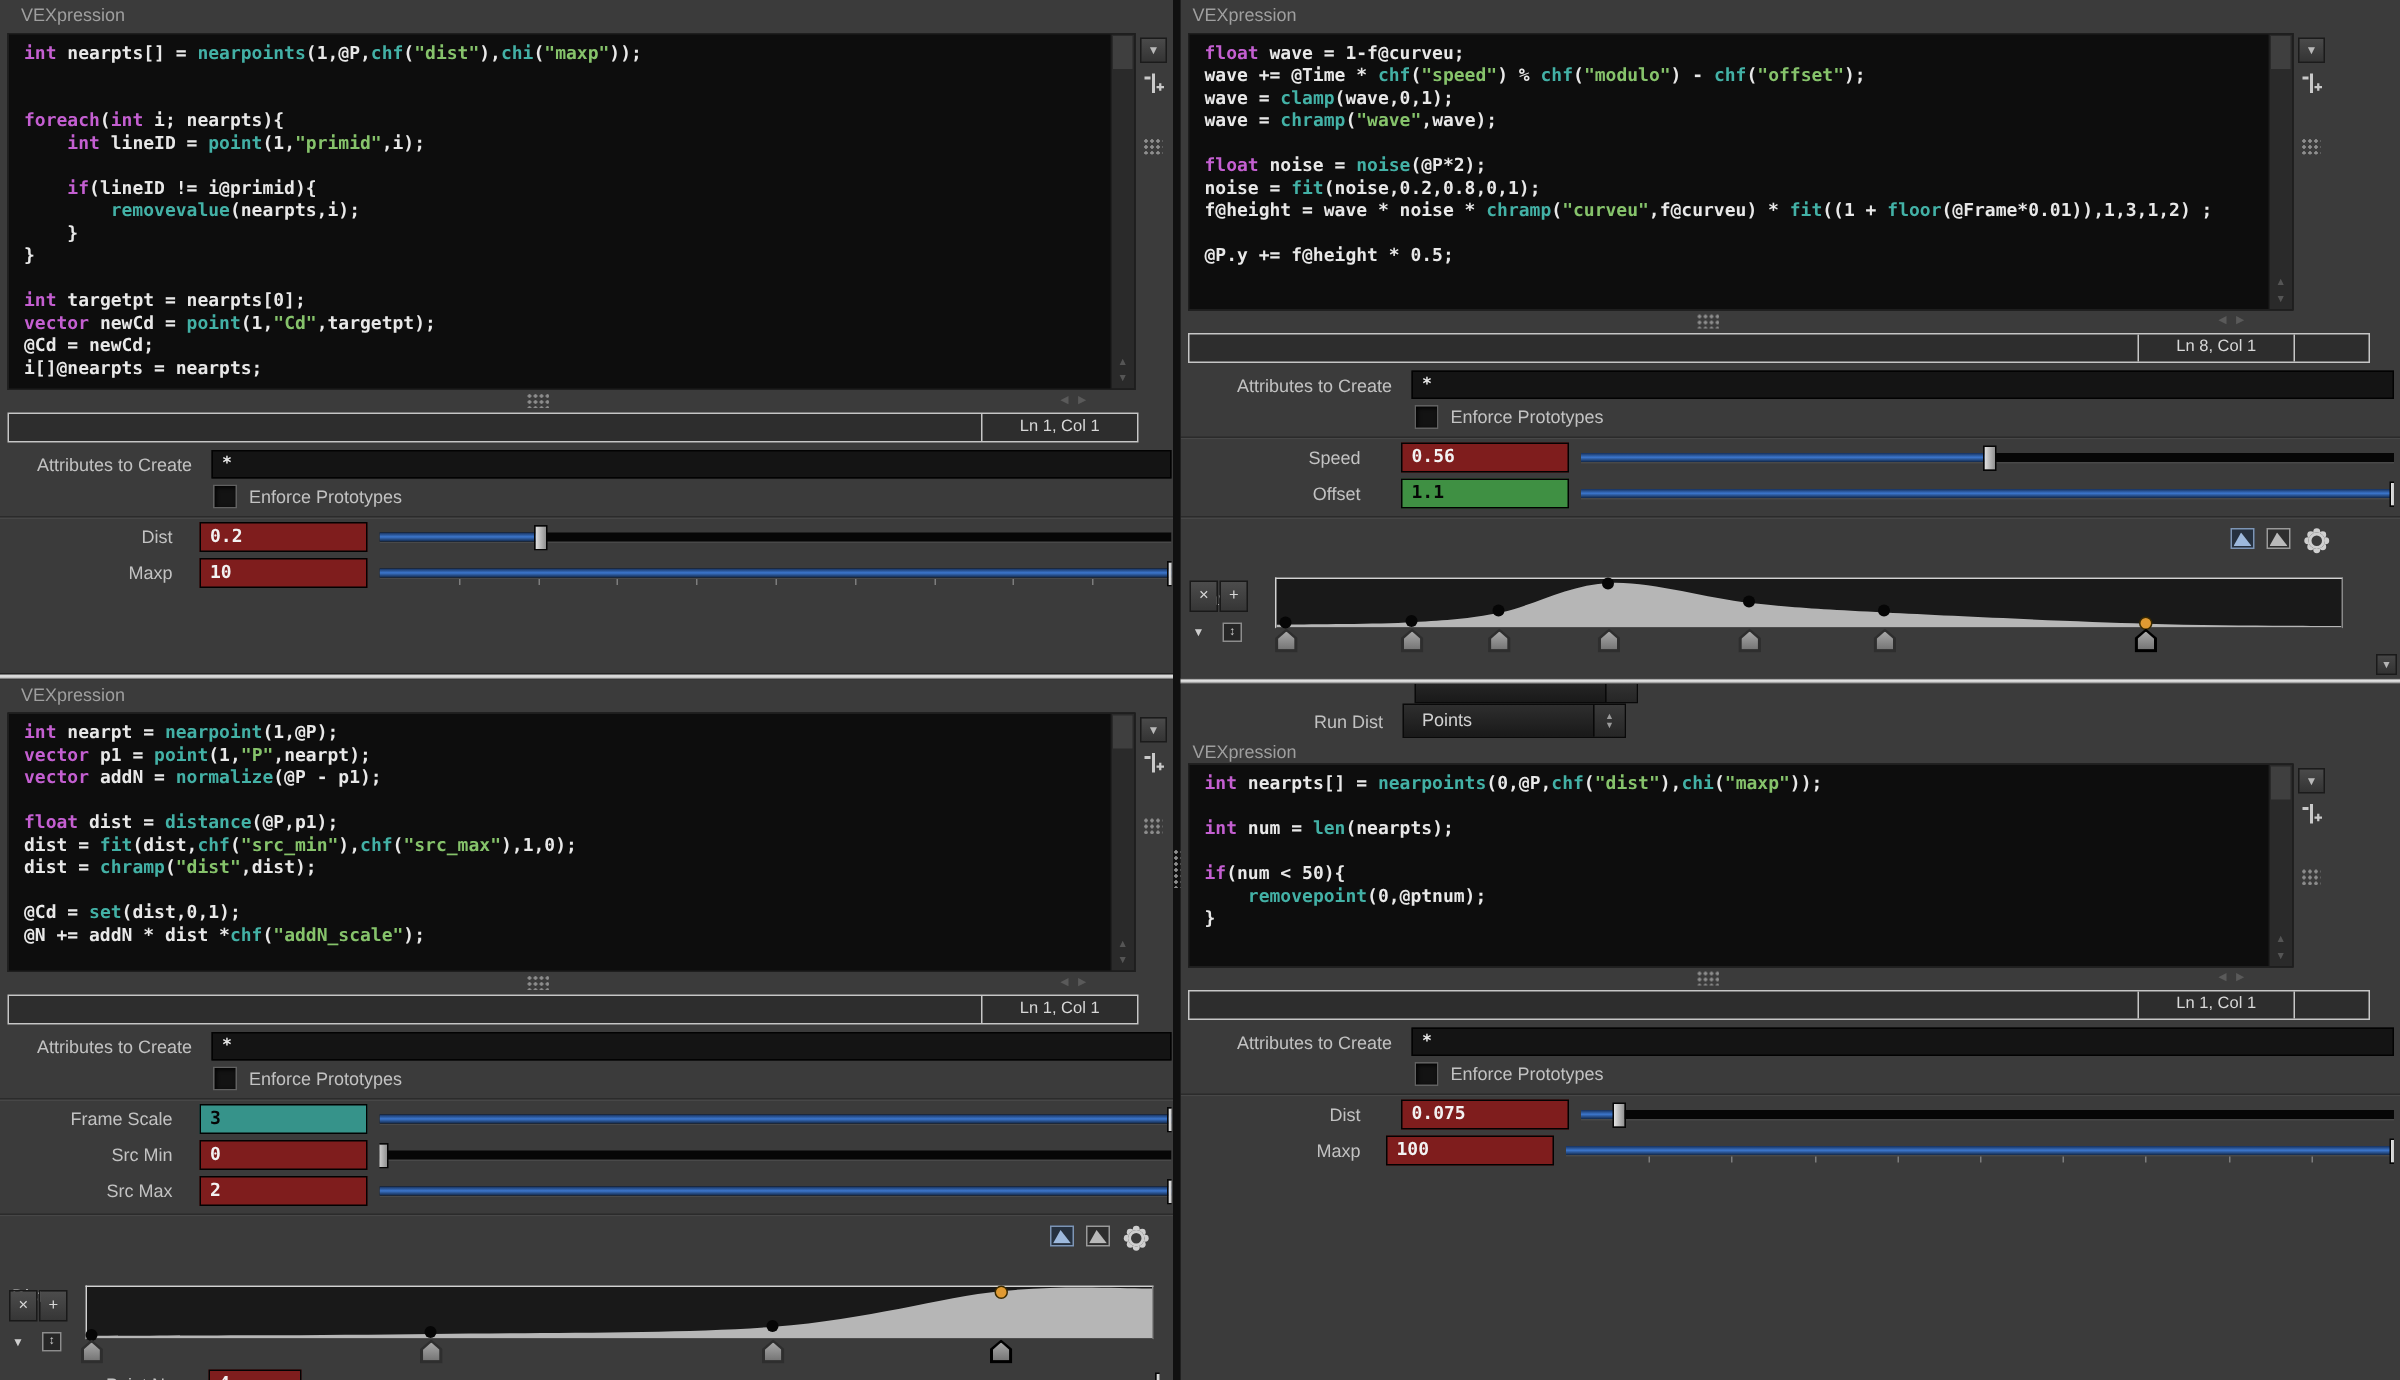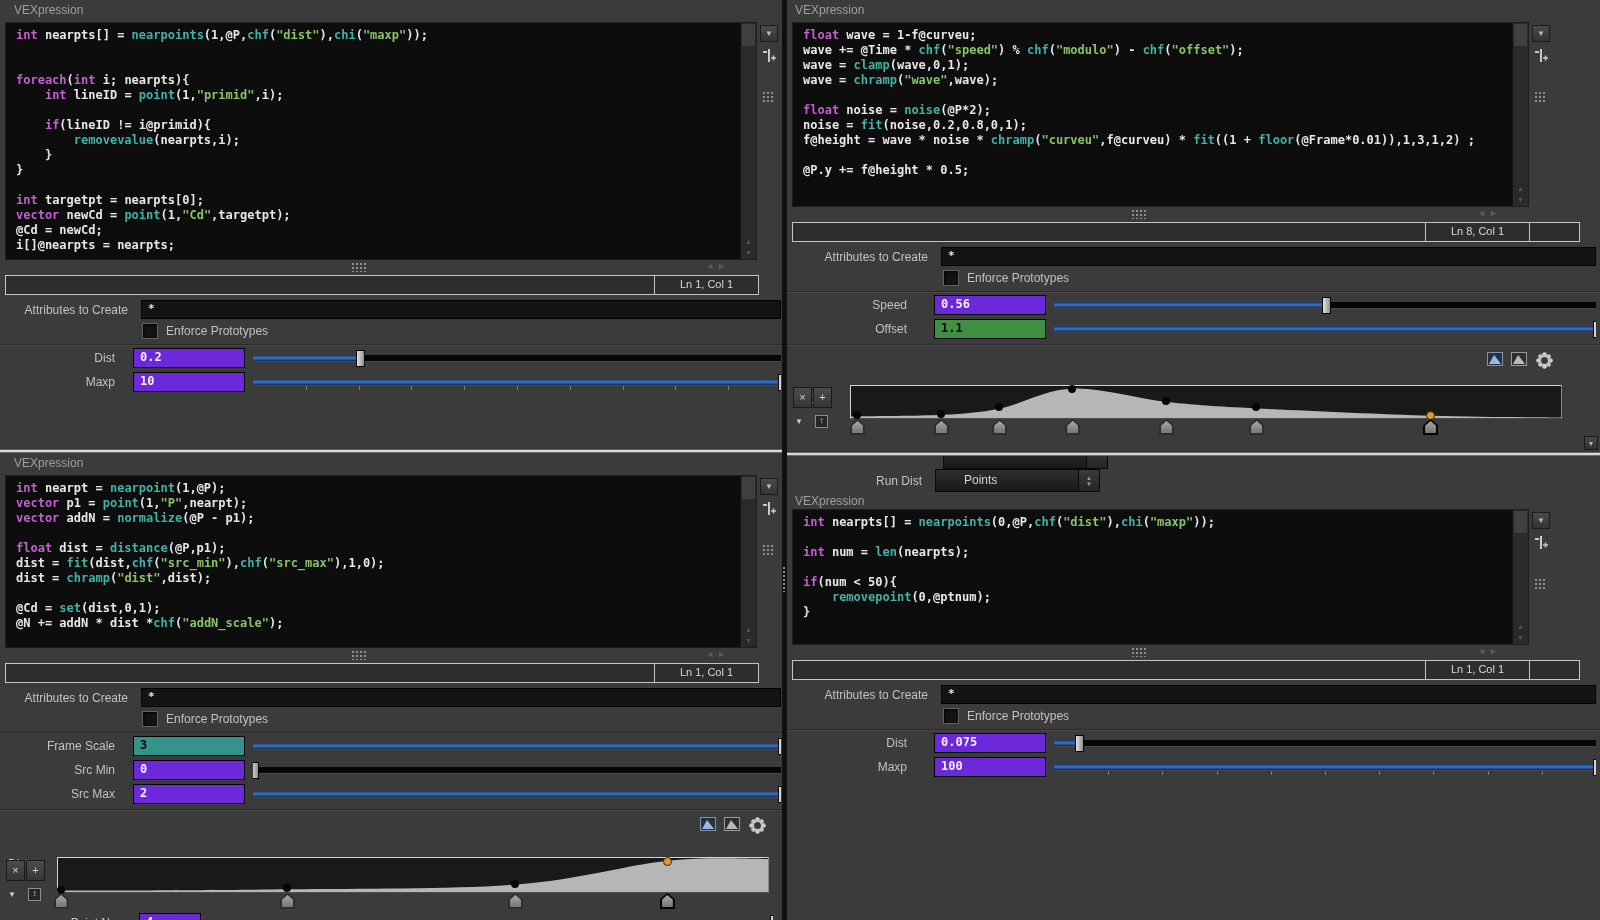--- a/index.html
+++ b/index.html
@@ -47,21 +47,21 @@
   .rlabel{text-align:right;padding-right:13px;font-size:12px;color:#c2c2c2;box-sizing:border-box;flex:none;}
   .attr-row{display:flex;align-items:center;height:21px;margin-top:4px;}
   .afield{flex:1;height:17px;background:#141414;border:1px solid #020202;color:#e9e9e9;
           font-family:"DejaVu Sans Mono",monospace;font-weight:bold;font-size:11px;line-height:16px;
           padding-left:6px;margin-right:1px;}
   .enforce-row{display:flex;align-items:center;height:21px;}
   .checkbox{width:14px;height:14px;background:#131313;border:1px solid #616161;box-shadow:inset 1px 1px 3px #000;flex:none;}
   .cb-label{margin-left:8px;font-size:12px;color:#c2c2c2;}
   .sep{height:1px;background:#2b2b2b;border-bottom:1px solid #474747;margin-top:3px;}
   .param-row{display:flex;align-items:center;height:24px;}
-  .pfield{width:104px;height:18px;background:#6d28d9;border:1px solid #020202;color:#f2f2f2;
+  .pfield{width:104px;height:18px;background:#7f1d1d;border:1px solid #020202;color:#f2f2f2;
           font-family:"DejaVu Sans Mono",monospace;font-weight:bold;font-size:12px;line-height:17px;
           padding-left:6px;box-sizing:content-box;flex:none;}
   .pfield.green{background:var(--green,#3f9043);color:#060606;}
   .pfield.teal{background:var(--teal,#36938a);color:#060606;}
   .slider{flex:1;margin:0 1px 0 8px;position:relative;height:18px;overflow:hidden;}
   .track{position:absolute;left:0;right:0;top:6px;height:6px;background:#060606;box-shadow:0 1px 0 rgba(100,100,100,.35);}
   .fill{position:absolute;left:0;top:6px;height:6px;background:linear-gradient(180deg,var(--blue1) 0%,var(--blue2) 48%,var(--blue3) 100%);}
   .tick{position:absolute;top:13px;width:1px;height:4px;background:#7d7d7d;}
   .handle{position:absolute;top:1px;width:7px;height:15px;background:linear-gradient(90deg,#e2e2e2,#909090);border:1px solid #060606;}
   .ramp-head{height:22px;position:relative;margin-top:2px;}
@@ -86,21 +86,21 @@
   .house{position:absolute;width:15px;height:16px;clip-path:polygon(50% 0,100% 40%,100% 100%,0 100%,0 40%);background:#2e2e2e;}
   .house-in{position:absolute;left:2px;right:2px;top:2px;bottom:2px;
             clip-path:polygon(50% 0,100% 40%,100% 100%,0 100%,0 40%);background:linear-gradient(#a9a9a9,#757575);}
   .house.hsel{background:#000;}
   .rbtn{position:absolute;width:19px;height:21px;background:linear-gradient(#4c4c4c,#363636);border:1px solid #191919;
         color:#d8d8d8;text-align:center;line-height:19px;font-size:11px;box-sizing:border-box;}
   .rcollapse{position:absolute;font-size:8px;color:#cfcfcf;}
   .rcycle{position:absolute;width:11px;height:11px;border:1px solid #8d8d8d;color:#cfcfcf;font-size:8px;
           line-height:10px;text-align:center;background:#262626;}
   .dropdown{width:135px;height:21px;background:linear-gradient(#2e2e2e,#191919);border:1px solid #090909;
-            position:relative;color:#d2d2d2;font-size:12px;line-height:20px;padding-left:28px;box-sizing:content-box;}
+            position:relative;color:#d2d2d2;font-size:12px;line-height:20px;padding-left:12px;box-sizing:content-box;}
   .dd-spin{position:absolute;right:0;top:0;bottom:0;width:20px;border-left:1px solid #090909;
            background:linear-gradient(#3a3a3a,#262626);display:flex;flex-direction:column;align-items:center;
            justify-content:center;font-size:6px;color:#9b9b9b;line-height:6px;}
   .runover-row{display:flex;align-items:center;height:23px;}
   .cut-row{height:13px;position:relative;overflow:hidden;}
   .cut-dd{position:absolute;left:156px;top:-10px;}
   .vscrollbtn{position:absolute;right:2px;bottom:2px;width:14px;height:14px;background:linear-gradient(#464646,#323232);
               border:1px solid #1a1a1a;color:#b5b5b5;font-size:7px;text-align:center;line-height:13px;box-sizing:border-box;}
 </style>
 </head>
@@ -468,21 +468,21 @@
           <div class="rlabel" style="width: 133px;">Dist</div>
           <div class="pfield" style="margin-left: 14px;">0.075</div>
           <div class="slider" style="margin-right: 4px;">
             <div class="track"></div>
             <div class="fill" style="width: 4.5%;"></div>
             <div class="handle" style="left: calc(4.5% - 3px);"></div>
           </div>
         </div>
         <div class="param-row">
           <div class="rlabel" style="width: 133px;">Maxp</div>
-          <div class="pfield" style="margin-left: 14px;">100</div>
+          <div class="pfield" style="margin-left: 4px;">100</div>
           <div class="slider" style="margin-right: 4px;">
             <div class="track"></div>
             <div class="fill" style="width: 100%;"></div>
             <div class="tick" style="left: 10%;"></div>
             <div class="tick" style="left: 20%;"></div>
             <div class="tick" style="left: 30%;"></div>
             <div class="tick" style="left: 40%;"></div>
             <div class="tick" style="left: 50%;"></div>
             <div class="tick" style="left: 60%;"></div>
             <div class="tick" style="left: 70%;"></div>

